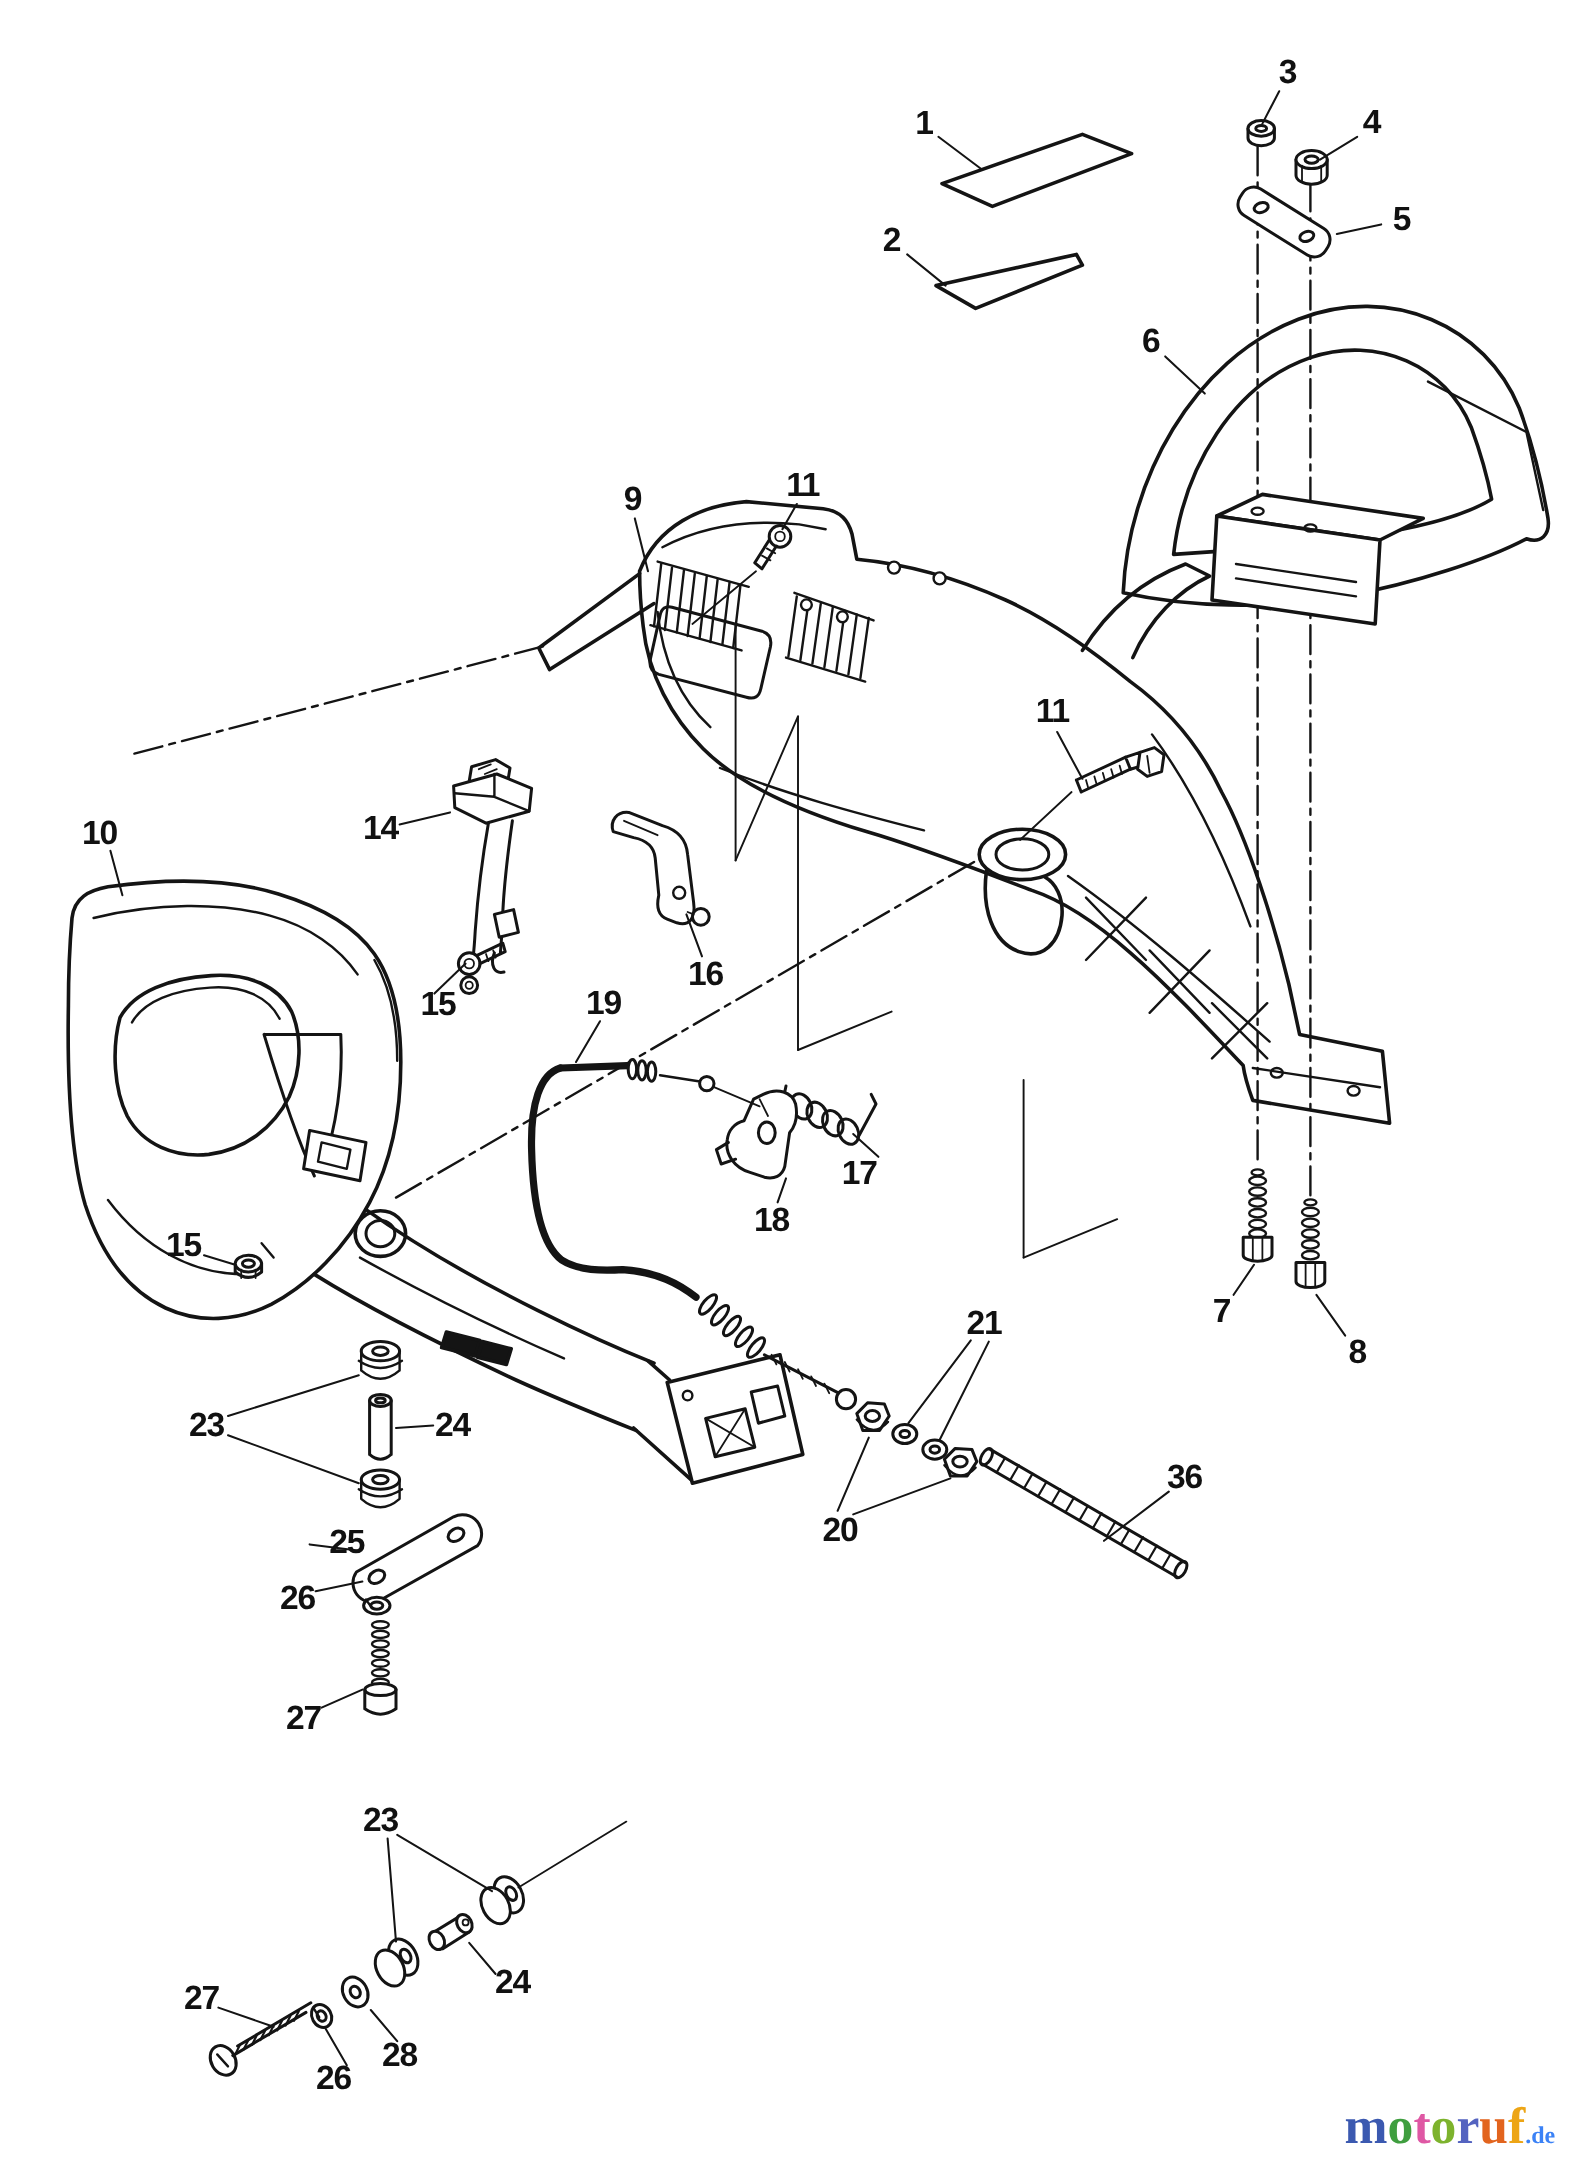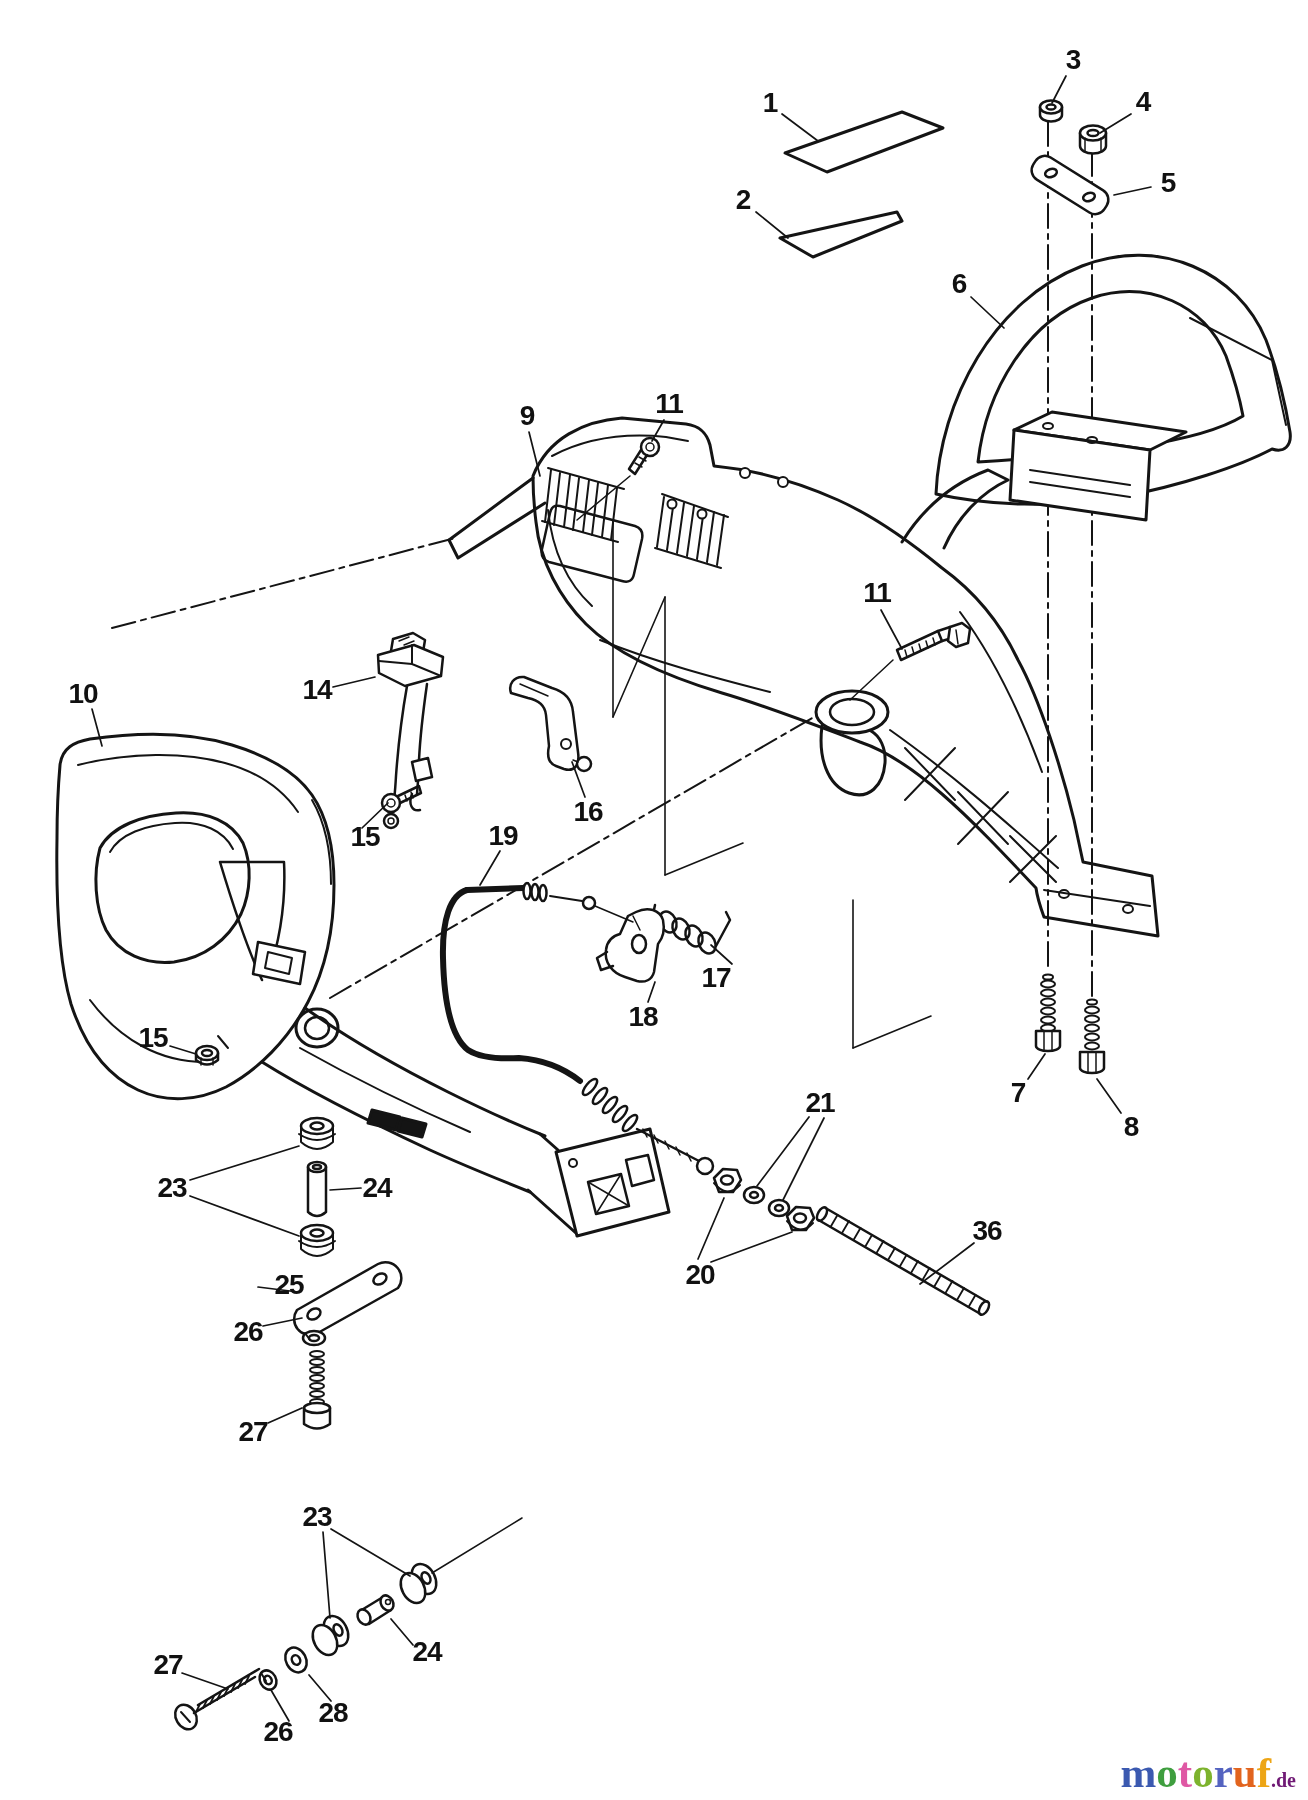--- a/index.html
+++ b/index.html
@@ -4,21 +4,21 @@
 <style>
   html,body{margin:0;padding:0;background:#ffffff;}
   .stage{position:relative;width:1308px;height:1800px;background:#fff;overflow:hidden;
          font-family:"Liberation Sans",sans-serif;}
   svg.art{position:absolute;left:0;top:0;}
   svg.art *{vector-effect:none;}
   .part-label{position:absolute;transform:translate(-50%,-50%);font-weight:bold;
               font-size:28px;color:#111;line-height:1;letter-spacing:-1px;}
   .logo{position:absolute;right:12px;bottom:6px;font-family:"Liberation Serif",serif;
         font-weight:bold;font-size:43px;line-height:1;}
-  .logo .de{font-size:20px;color:#701a75;}
+  .logo .de{font-size:20px;color:#3b82f6;}
 </style>
 </head>
 <body>
 
 <div class="stage" id="stage">
 
 <svg class="art" width="1308" height="1800" viewBox="0 0 1308 1800" fill="none" stroke="#141414" stroke-width="3" stroke-linecap="round" stroke-linejoin="round">
 
   <g stroke-width="2" stroke-dasharray="24 6 5 6">
     <line x1="112" y1="628" x2="455" y2="538"></line>

